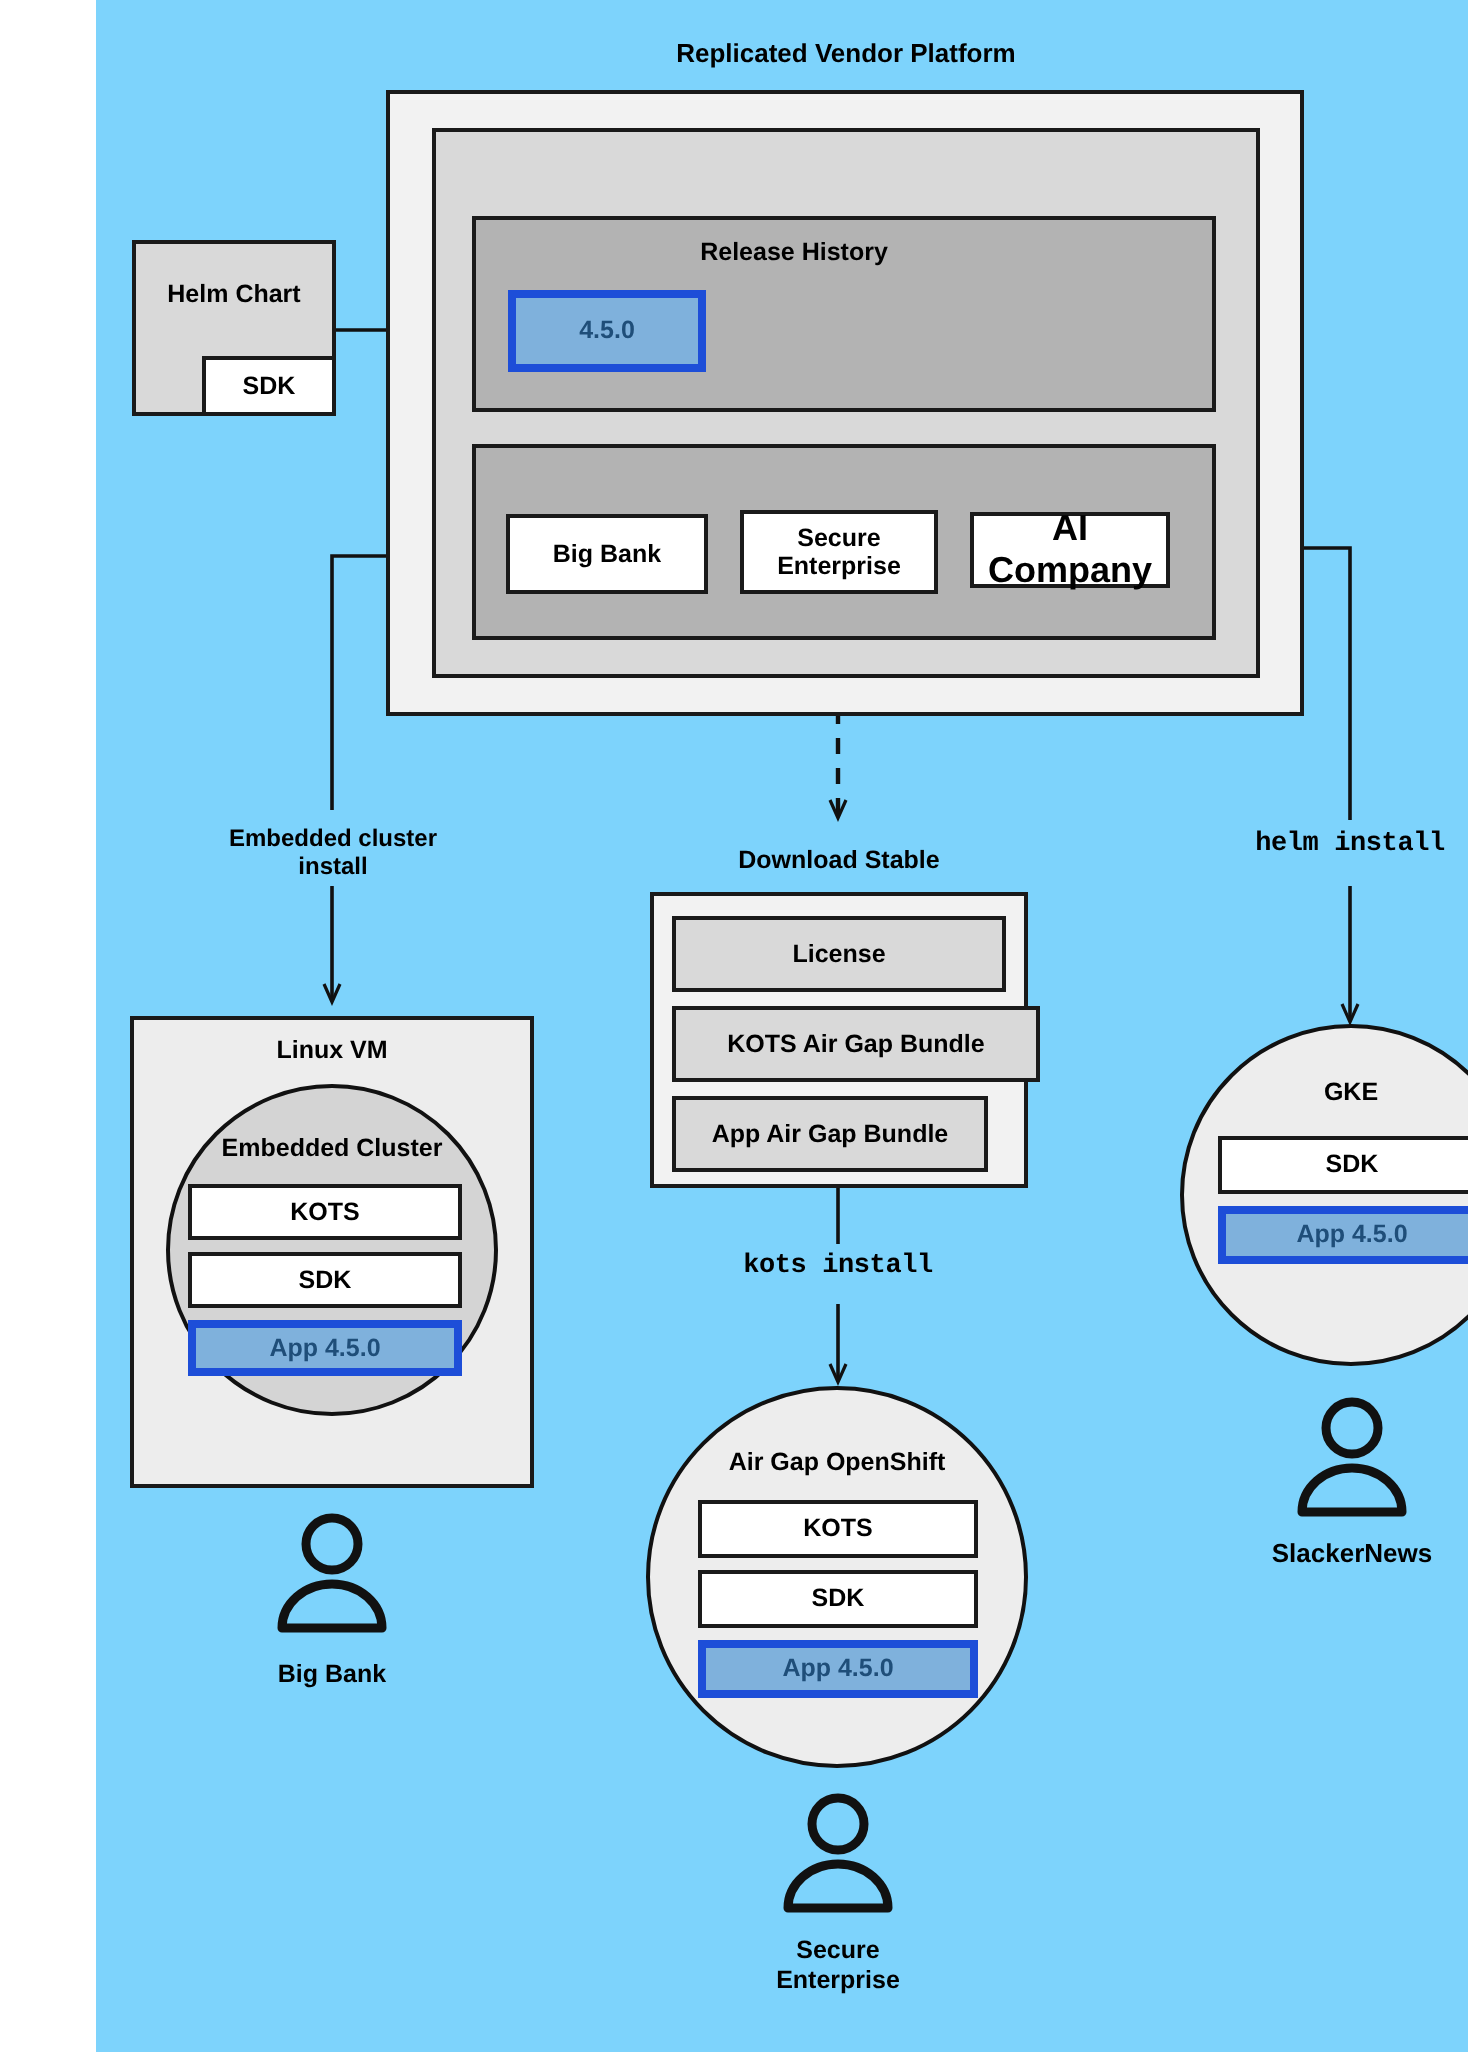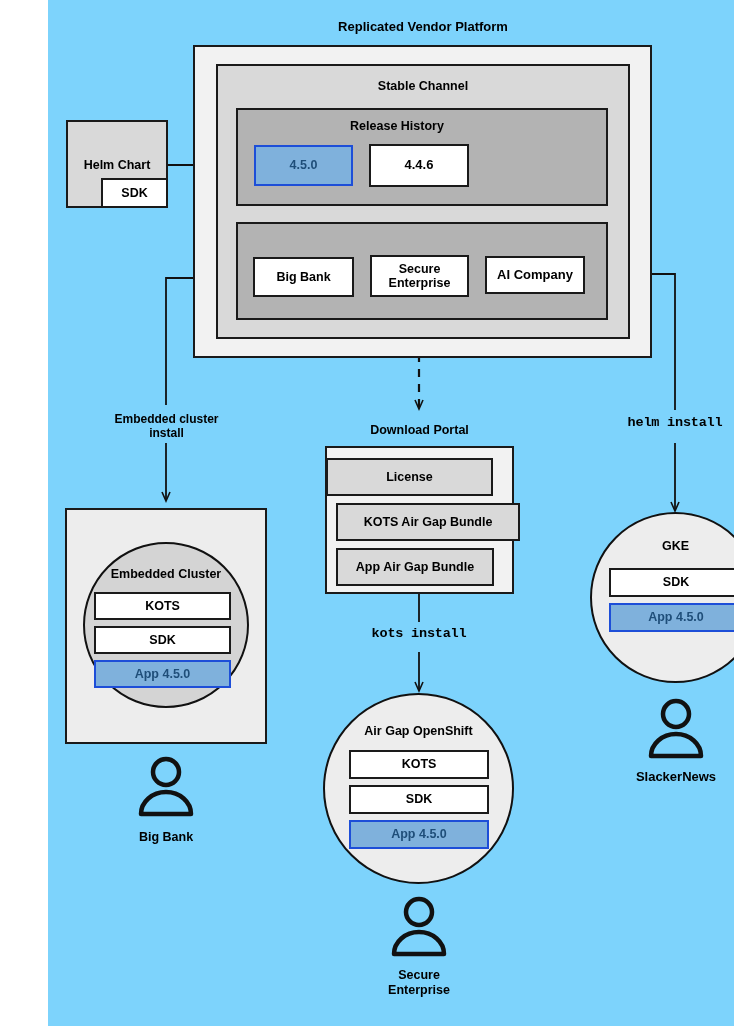--- a/index.html
+++ b/index.html
@@ -64,21 +64,21 @@
   .box-inner {
     background: #B3B3B3;
     border: 2px solid #1a1a1a;
   }
   .box-white {
     background: #FFFFFF;
     border: 2px solid #1a1a1a;
   }
   .box-blue {
     background: #7FB1DC;
-    border: 2px solid #1d4ed8;
+    border: 4px solid #1d4ed8;
     color: #1F4E79;
   }
   .box-lightgray {
     background: #D9D9D9;
     border: 2px solid #1a1a1a;
   }
   .box-vm {
     background: #EDEDED;
     border: 2px solid #1a1a1a;
   }
@@ -128,55 +128,54 @@
 
     <path d="M537,274 L627,274 L627,410" stroke="#111111" stroke-width="1.8" fill="none"></path>
     <path d="M627,443 L627,510" stroke="#111111" stroke-width="1.8" fill="none" marker-end="url(#arrowOpen)"></path>
   </svg>
 
   <div class="lbl" style="left:145px; top:19px; width:460px; font-size:13px;">Replicated Vendor Platform</div>
 
   <div class="node box-outer" style="left:145px; top:45px; width:459px; height:313px;"></div>
 
   <div class="node box-mid" style="left:168px; top:64px; width:414px; height:275px;"></div>
-  <div class="head-label" style="top:79px; left:168px; width:414px; font-size:12.5px;">Stable Channel</div>
 
   <div class="node box-inner" style="left:188px; top:108px; width:372px; height:98px;"></div>
   <div class="head-label" style="top:119px; left:188px; width:322px; font-size:12.5px;">Release History</div>
 
   <div class="node box-blue" style="left:206px; top:145px; width:99px; height:41px; font-size:12.5px;">4.5.0</div>
-  <div class="node box-white" style="left:321px; top:144px; width:100px; height:43px; font-size:13px;">4.4.6</div>
 
   <div class="node box-inner" style="left:188px; top:222px; width:372px; height:98px;"></div>
 
   <div class="node box-white" style="left:205px; top:257px; width:101px; height:40px; font-size:12.5px;">Big Bank</div>
   <div class="node box-white" style="left:322px; top:255px; width:99px; height:42px; font-size:12.5px; white-space:pre-line;">Secure
 Enterprise</div>
-  <div class="node box-white" style="left:437px; top:256px; width:100px; height:38px; font-size:13px;">AI Company</div>
+  <div class="node box-white" style="left:437px; top:256px; width:100px; height:38px; font-size:18px;">AI Company</div>
 
   <div class="node box-lightgray" style="left:18px; top:120px; width:102px; height:88px;"></div>
-  <div class="lbl" style="left:18px; top:158px; width:102px; font-size:12.5px;">Helm Chart</div>
+  <div class="lbl" style="left:18px; top:140px; width:102px; font-size:12.5px;">Helm Chart</div>
   <div class="node box-white" style="left:53px; top:178px; width:67px; height:30px; font-size:12.5px;">SDK</div>
 
   <div class="lbl" style="left:40px; top:412px; width:157px; font-size:12px; white-space:pre-line;">Embedded cluster
 install</div>
 
   <div class="lbl mono" style="left:291px; top:626px; width:160px; font-size:13.5px;">kots install</div>
 
   <div class="lbl mono" style="left:547px; top:415px; width:160px; font-size:13.5px;">helm install</div>
 
-  <div class="lbl" style="left:277px; top:423px; width:189px; font-size:12.5px;">Download Portal</div>
+  <div class="lbl" style="left:277px; top:423px; width:189px; font-size:12.5px;">Download Stable</div>
 
   <div class="node box-outer" style="left:277px; top:446px; width:189px; height:148px;"></div>
 
-  <div class="node box-lightgray" style="left:278px; top:458px; width:167px; height:38px; font-size:12.5px;">License</div>
+  <div class="node box-lightgray" style="left:288px; top:458px; width:167px; height:38px; font-size:12.5px;">License</div>
   <div class="node box-lightgray" style="left:288px; top:503px; width:184px; height:38px; font-size:12.5px;">KOTS Air Gap Bundle</div>
   <div class="node box-lightgray" style="left:288px; top:548px; width:158px; height:38px; font-size:12.5px;">App Air Gap Bundle</div>
 
   <div class="node box-vm" style="left:17px; top:508px; width:202px; height:236px;"></div>
+  <div class="lbl" style="left:17px; top:518px; width:202px; font-size:12.5px;">Linux VM</div>
 
   <div class="node circle circle-gray" style="left:35px; top:542px; width:166px; height:166px;"></div>
   <div class="lbl" style="left:35px; top:567px; width:166px; font-size:12.5px;">Embedded Cluster</div>
 
   <div class="node box-white" style="left:46px; top:592px; width:137px; height:28px; font-size:12.5px;">KOTS</div>
   <div class="node box-white" style="left:46px; top:626px; width:137px; height:28px; font-size:12.5px;">SDK</div>
   <div class="node box-blue" style="left:46px; top:660px; width:137px; height:28px; font-size:12.5px;">App 4.5.0</div>
 
   <svg class="person" style="left:88px; top:756px;" width="60" height="62" viewBox="0 0 60 62">
     <circle cx="30" cy="16" r="13" fill="none" stroke="#111111" stroke-width="4.5"></circle>

